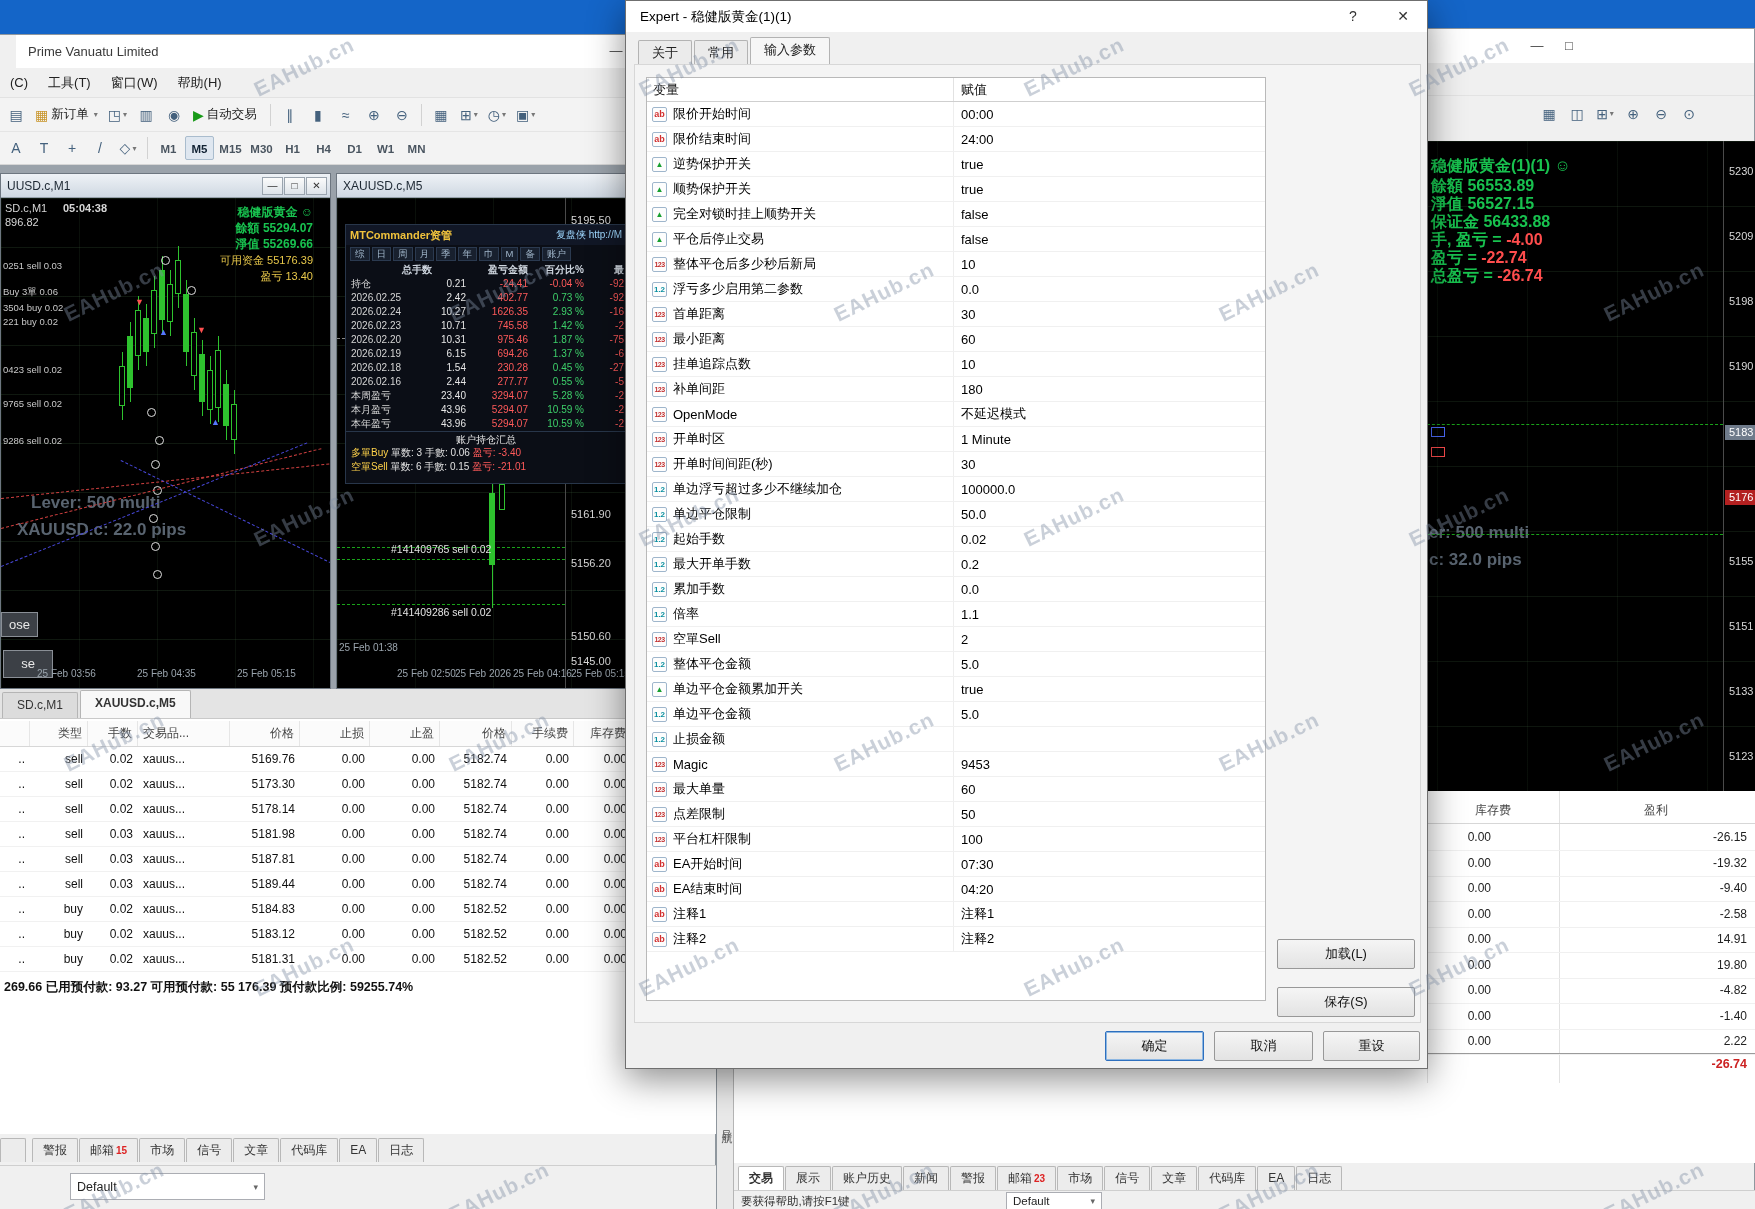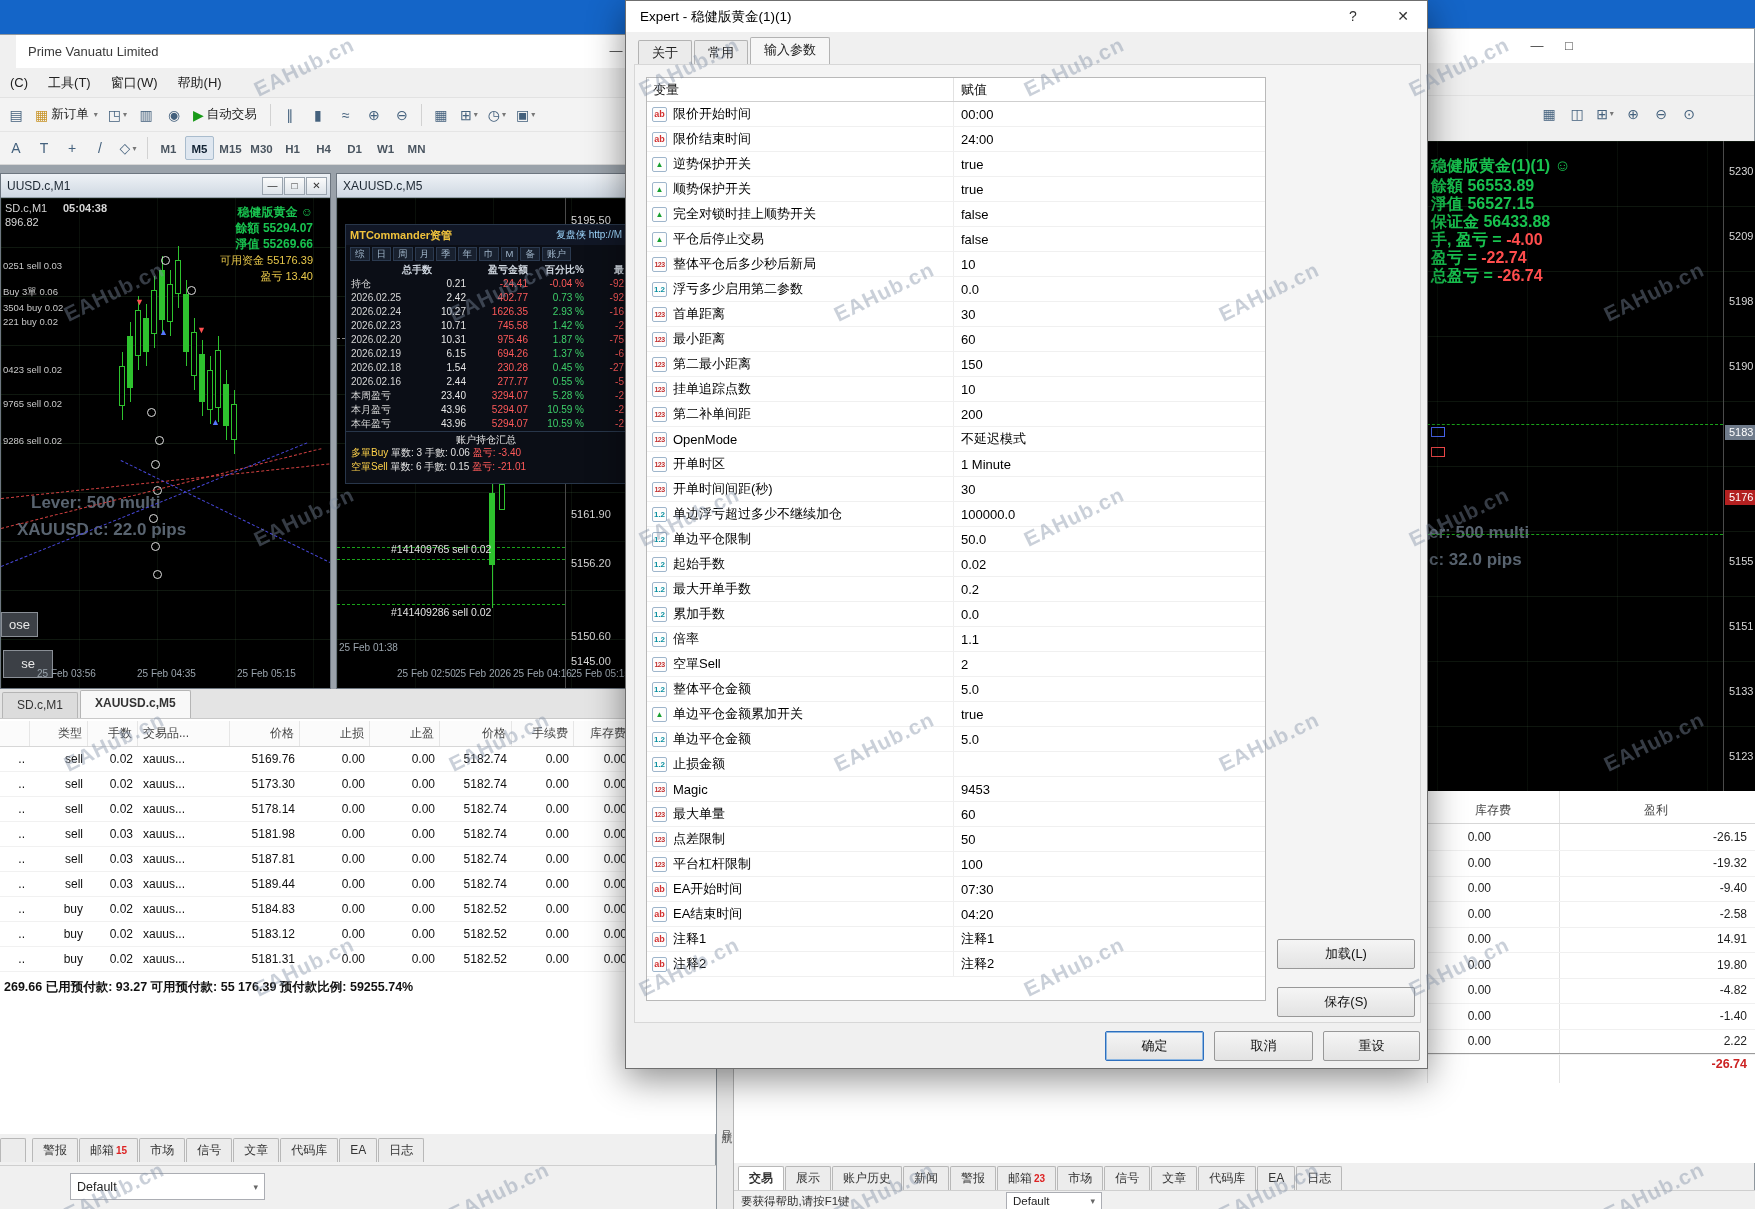--- a/index.html
+++ b/index.html
@@ -840,37 +840,30 @@
           <div class="prow">
             <div class="pnamec">
               <div class="pi int">123</div>
               <div class="pntext">最小距离</div>
             </div>
             <div class="pvalc">60</div>
           </div>
           <div class="prow">
             <div class="pnamec">
               <div class="pi int">123</div>
-              <div class="pntext">第二最小距离</div>
-            </div>
-            <div class="pvalc">150</div>
-          </div>
-          <div class="prow">
-            <div class="pnamec">
-              <div class="pi int">123</div>
               <div class="pntext">挂单追踪点数</div>
             </div>
             <div class="pvalc">10</div>
           </div>
           <div class="prow">
             <div class="pnamec">
               <div class="pi int">123</div>
-              <div class="pntext">第二补单间距</div>
-            </div>
-            <div class="pvalc">200</div>
+              <div class="pntext">补单间距</div>
+            </div>
+            <div class="pvalc">180</div>
           </div>
           <div class="prow">
             <div class="pnamec">
               <div class="pi int">123</div>
               <div class="pntext">OpenMode</div>
             </div>
             <div class="pvalc">不延迟模式</div>
           </div>
           <div class="prow">
             <div class="pnamec">

